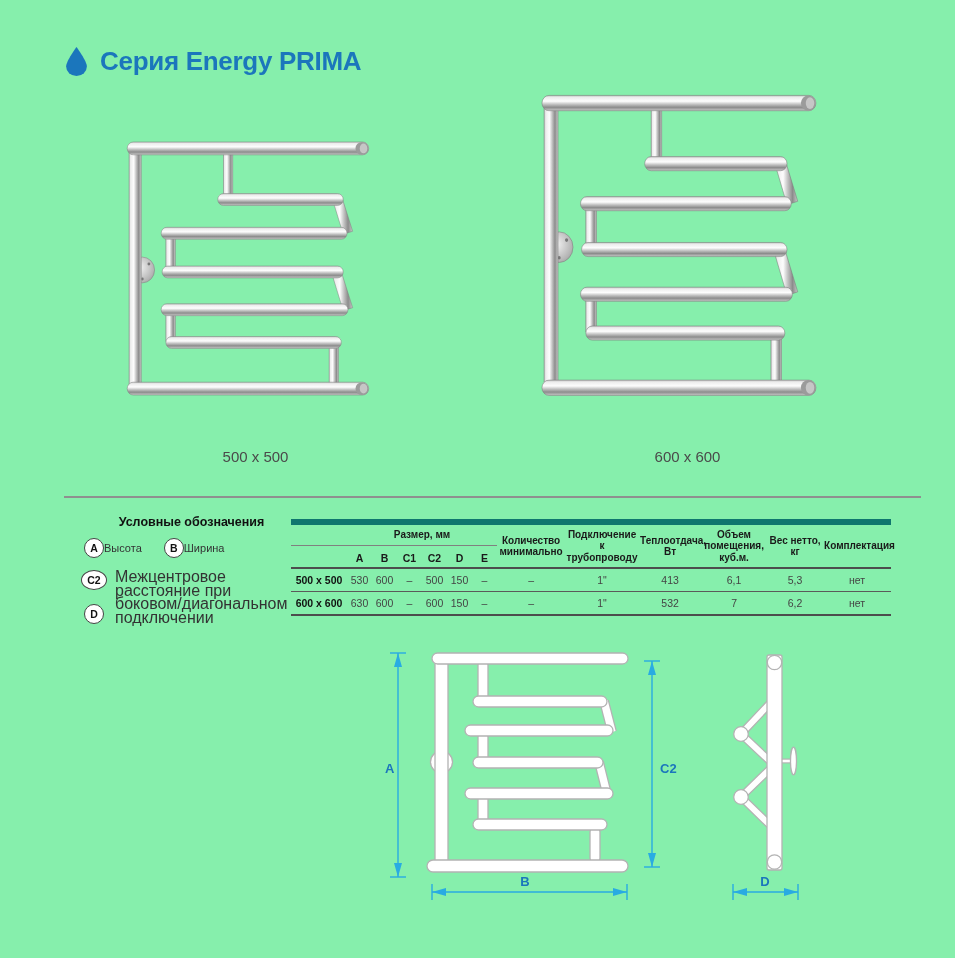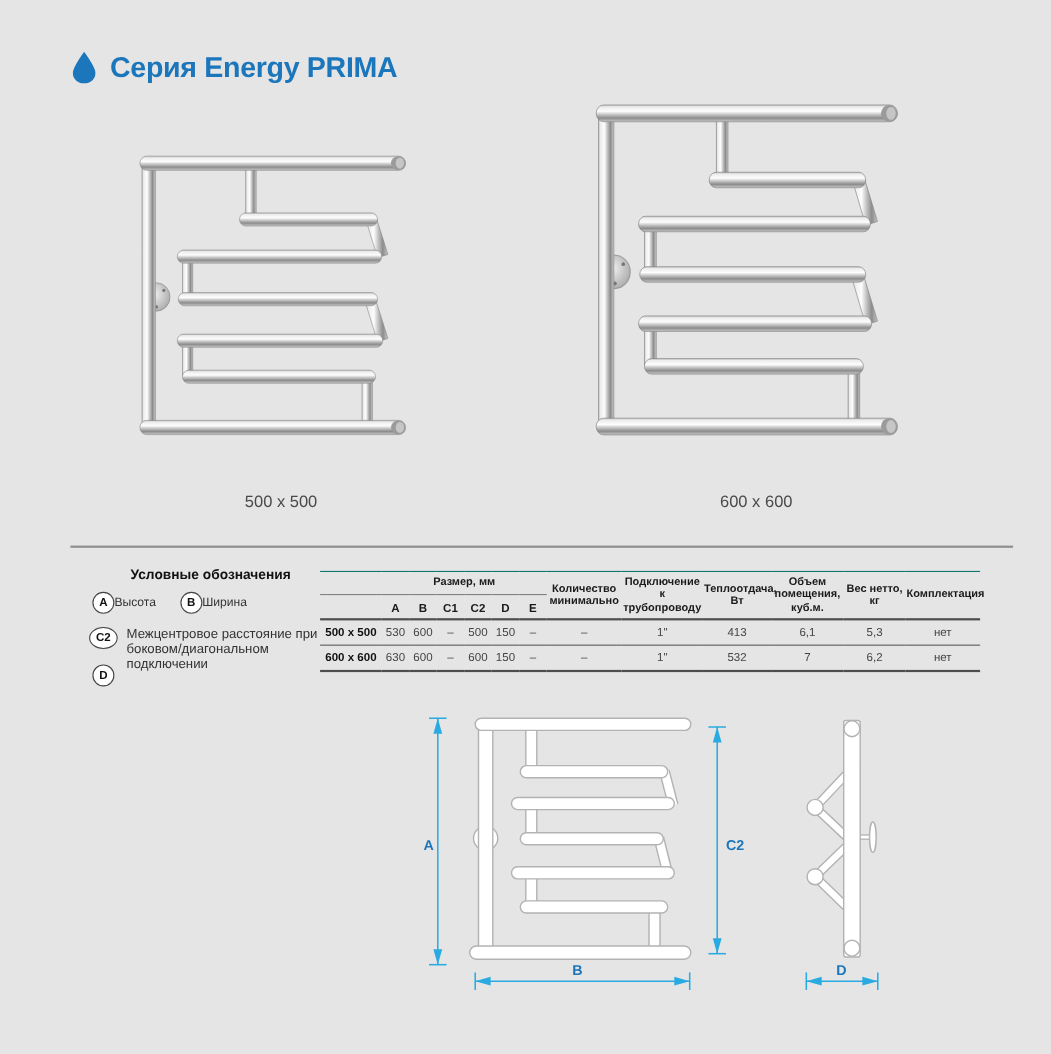--- a/index.html
+++ b/index.html
@@ -1,16 +1,16 @@
 <!DOCTYPE html>
 <html><head>
 <meta charset="utf-8">
 <style>
   html,body{margin:0;padding:0;background:#fff;}
-  .page{position:relative;width:955px;height:958px;background:#e5e5e5;overflow:hidden;
+  .page{position:relative;width:955px;height:958px;background:#86efac;overflow:hidden;
         font-family:"Liberation Sans",sans-serif;}
   
   .header{position:absolute;left:66px;top:46px;display:flex;align-items:center;gap:13px;}
   .drop{width:21px;height:29px;}
   .title{font-size:26px;font-weight:bold;color:#1B76BC;letter-spacing:-0.3px;margin:0;}
   
   .photo{position:absolute;}
   .photo1{left:114px;top:134px;width:283px;height:270px;}
   .photo2{left:527px;top:86px;width:321px;height:320px;}
   .plabel{position:absolute;font-size:15px;color:#4a4a4a;text-align:center;}
@@ -20,28 +20,28 @@
   .sep{position:absolute;left:64px;top:496px;width:857px;height:2px;background:#8f8f8f;}
   
   .legend{position:absolute;left:84px;top:515px;width:215px;}
   .ltitle{font-size:12.5px;font-weight:bold;color:#111;text-align:center;}
   .lrow{position:absolute;display:flex;align-items:center;}
   .lcirc{display:inline-flex;align-items:center;justify-content:center;box-sizing:border-box;
          width:20px;height:20px;border:1.6px solid #444;border-radius:50%;
          font-size:10.5px;font-weight:bold;color:#111;flex-shrink:0;background:#fff;}
   .lcirc.wide{width:26px;border-radius:50% / 50%;}
   .ltext{font-size:11px;color:#333;margin-left:0;}
-  .lmulti{font-size:12px;color:#333;line-height:13.5px;margin-left:8px;}
+  .lmulti{font-size:16px;color:#333;line-height:13.5px;margin-left:8px;}
   .li-ab{top:23px;left:0;}
   .li-b{margin-left:22px;display:flex;align-items:center;}
   .li-c2{top:55px;left:-3px;align-items:flex-start;}
   .li-d{top:89px;left:0;align-items:flex-start;}
   
   .spec{position:absolute;left:291px;top:519px;width:600px;border-collapse:collapse;
-        table-layout:fixed;border-top:1px solid #0f766e;border-bottom:2px solid #4d4d4d;}
+        table-layout:fixed;border-top:6px solid #0f766e;border-bottom:2px solid #4d4d4d;}
   .spec th,.spec td{padding:1px 1px;text-align:center;vertical-align:middle;font-weight:normal;}
   .spec .h{font-size:10px;font-weight:bold;color:#1a1a1a;line-height:11.5px;}
   .spec .bsub{border-bottom:1px solid #808080;}
   .spec thead .hb{border-bottom:2px solid #4d4d4d;}
   .spec .group{height:18px;}
   .spec .letters th{font-size:10.5px;height:17px;vertical-align:bottom;padding-bottom:3px;}
   .spec tbody td{font-size:10.5px;color:#444;height:20px;}
   .spec tbody th.model{font-size:10.5px;font-weight:bold;color:#111;height:20px;}
   .spec tbody tr.r1 td,.spec tbody tr.r1 th{border-bottom:1.5px solid #5a5a5a;}
   

